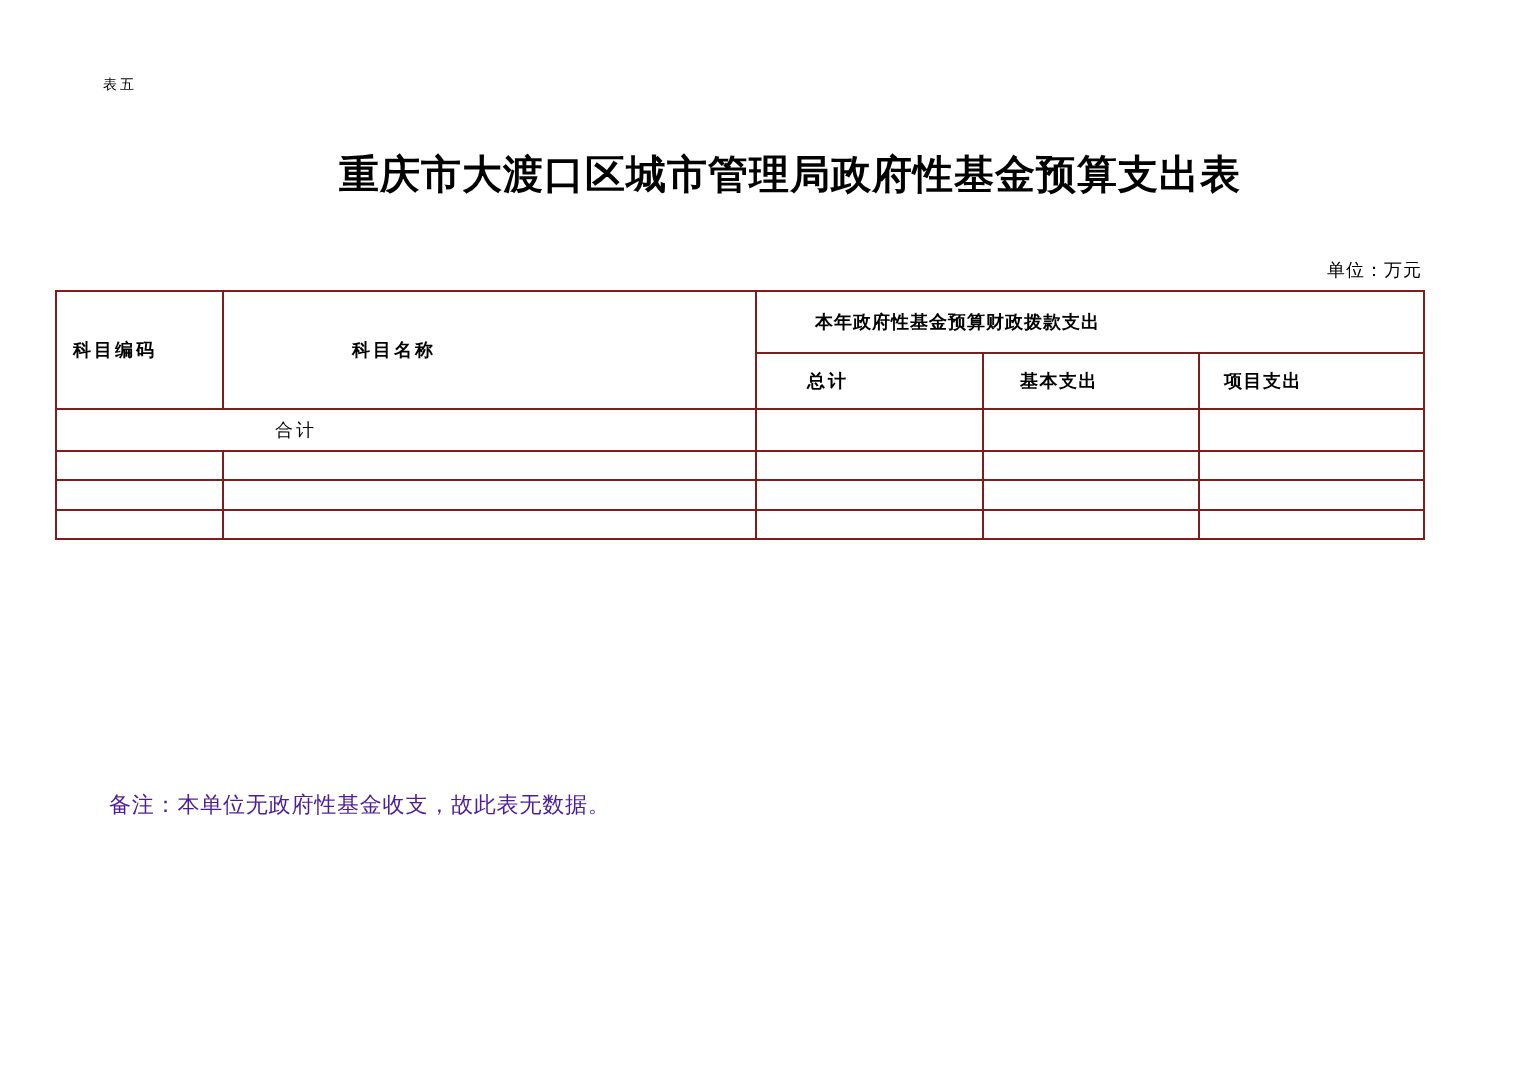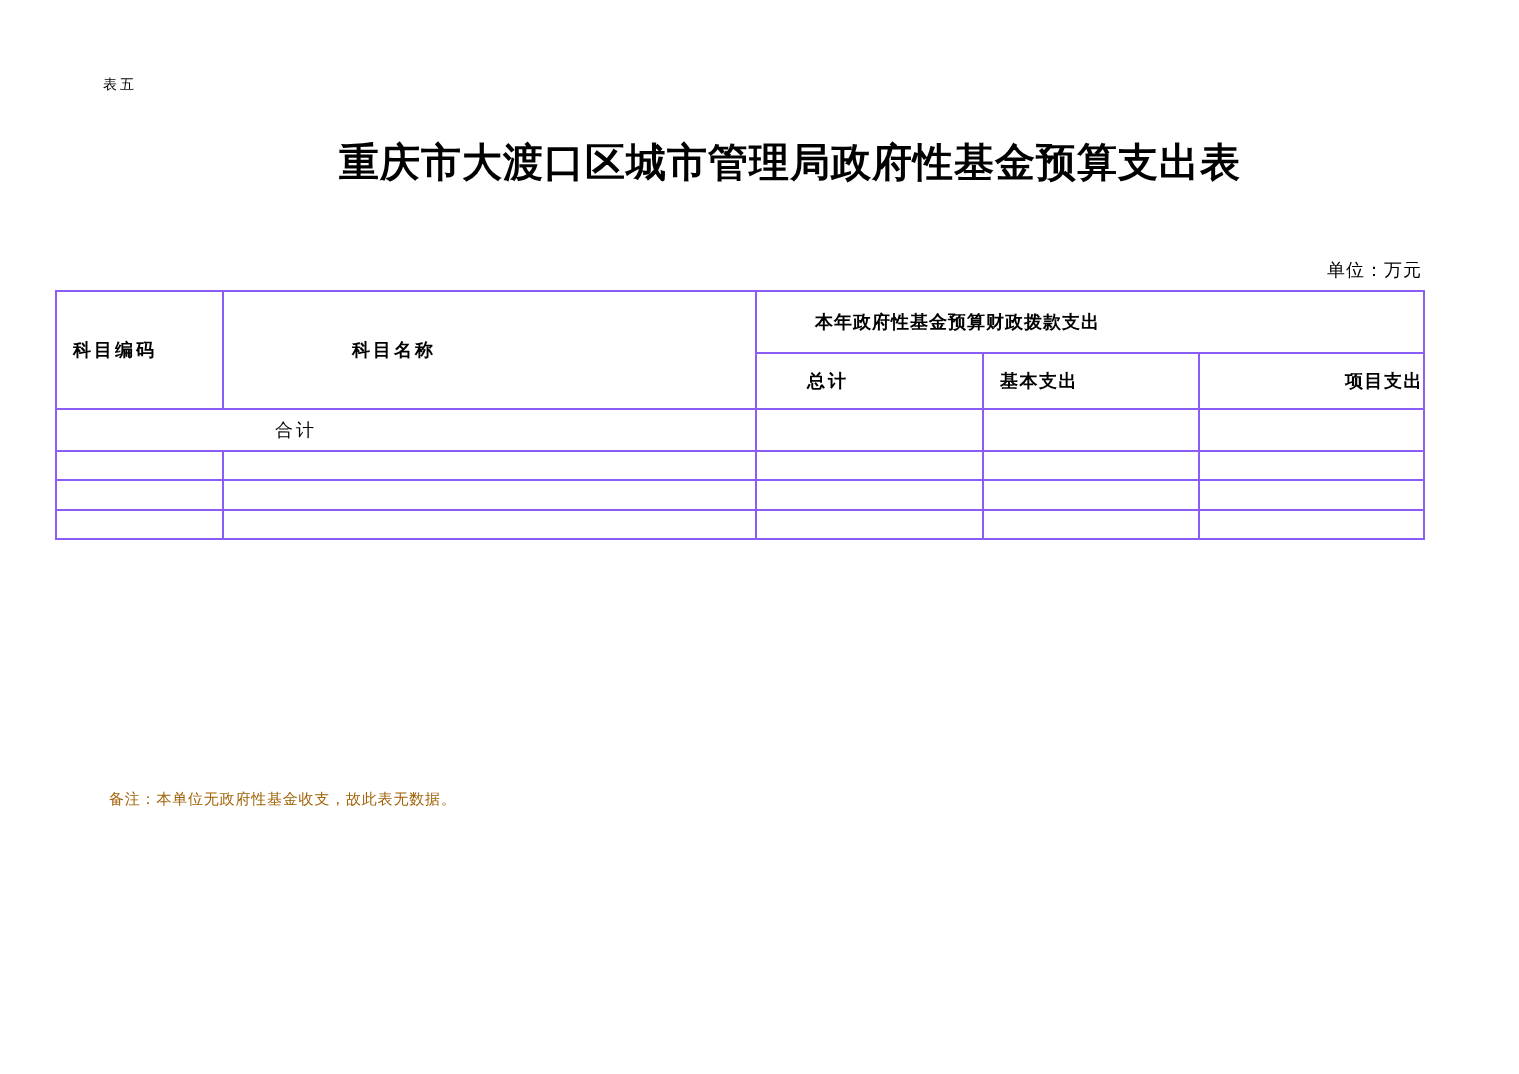--- a/index.html
+++ b/index.html
@@ -9,61 +9,61 @@
     position: relative;
     font-family: "Liberation Serif", "DejaVu Serif", serif;
     color: #000000;
     overflow: hidden;
   }
   .table-label {
     position: absolute; left: 103px; top: 76px;
     font-size: 14px; letter-spacing: 3px;
   }
   .doc-title {
-    position: absolute; left: 61px; top: 140px; width: 1458px;
+    position: absolute; left: 61px; top: 152px; width: 1458px;
     text-align: center;
     font-size: 40px; font-weight: bold; letter-spacing: 1px;
     line-height: 46px;
     white-space: nowrap;
   }
   .unit-note {
     position: absolute; top: 258px; right: 97px;
     font-size: 18px; letter-spacing: 1px; text-align: center;
   }
   table.budget {
     position: absolute; left: 55px; top: 290px;
     width: 1368px;
     border-collapse: collapse;
     table-layout: fixed;
   }
   table.budget td {
-    border: 2px solid #8b5cf6;
+    border: 2px solid #7f1d1d;
     font-size: 18px;
     vertical-align: middle;
     overflow: hidden;
     white-space: nowrap;
   }
   td.hdr { font-weight: bold; letter-spacing: 3px; }
   tr.hrow1 { height: 62px; }
   tr.hrow2 { height: 56px; }
   tr.total-row { height: 42px; }
   tr.empty-row-1 { height: 29px; }
   tr.empty-row-2 { height: 30px; }
   tr.empty-row-3 { height: 29px; }
   td.c-code  { padding-left: 16px; }
   td.c-name  { padding-left: 128px; }
   td.c-group { padding-left: 58px; letter-spacing: 1px; }
   td.c-sub0  { padding-left: 50px; }
-  td.c-sub1  { padding-left: 16px; letter-spacing: 1.5px; }
-  td.c-sub2  { padding-left: 24px; letter-spacing: 1.5px; text-align: right; }
+  td.c-sub1  { padding-left: 36px; letter-spacing: 1.5px; }
+  td.c-sub2  { padding-left: 24px; letter-spacing: 1.5px; }
   td.c-total { padding-left: 218px; letter-spacing: 3px; font-weight: normal; }
   .remark {
     position: absolute; left: 109px; top: 790px;
-    font-size: 15px; letter-spacing: 0.8px;
-    color: #a16207;
+    font-size: 22px; letter-spacing: 0.8px;
+    color: #4c1d95;
   }
 </style>
 </head>
 <body>
 
 <div class="page">
 
   <div class="table-label">表五</div>
 
   <div class="doc-title">重庆市大渡口区城市管理局政府性基金预算支出表</div>

